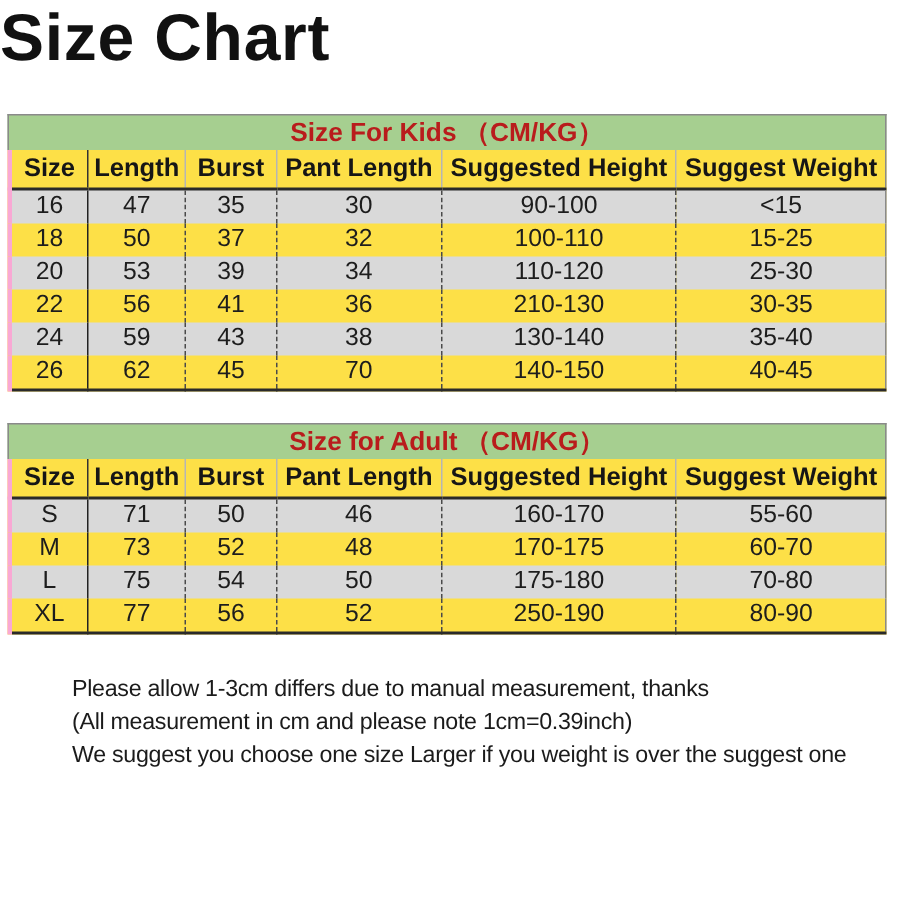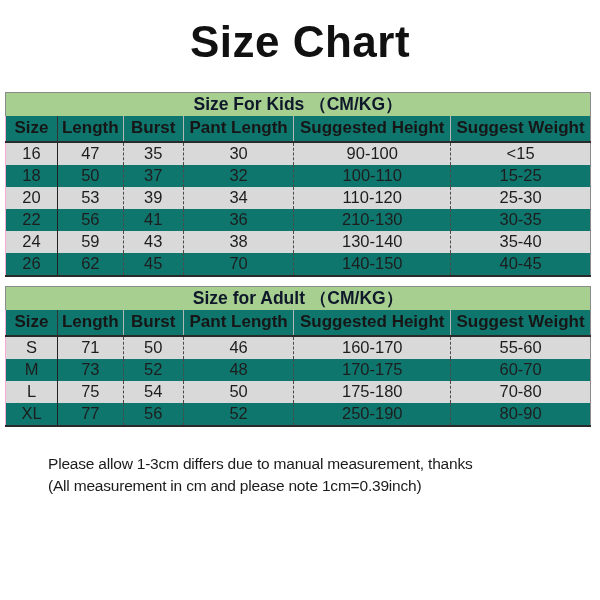--- a/index.html
+++ b/index.html
@@ -6,53 +6,53 @@
   html, body { background: #ffffff; }
   body {
     width: 600px; height: 600px;
     font-family: "Liberation Sans", sans-serif;
     color: #1d1d1d;
     overflow: hidden;
   }
   .sheet { width: 600px; height: 600px; background: #fff; position: relative; }
 
   .page-title {
-    text-align: center;
+    text-align: left;
     font-size: 44px;
     font-weight: 700;
     letter-spacing: 0.5px;
-    padding-top: 16px;
+    padding-top: 0;
     line-height: 52px;
     color: #111;
   }
 
   .tbl-wrap { width: 586px; margin-left: 5px; }
   .tbl-wrap.kids  { margin-top: 24px; }
-  .tbl-wrap.adult { margin-top: 9px; }
+  .tbl-wrap.adult { margin-top: 21px; }
 
   .section-band {
     background: var(--band-green, #a6cf90);
     border: 1px solid #8a8a8a;
     border-bottom: none;
     height: 24px;
     line-height: 23px;
     text-align: center;
     font-size: 17.5px;
     font-weight: 700;
-    color: #0f172a;
+    color: #b91c1c;
   }
 
   table.size-table {
     width: 100%;
     border-collapse: collapse;
     table-layout: fixed;
-    border-left: 1px solid #f9a8d4;
+    border-left: 3px solid #f9a8d4;
     border-right: 1px solid #8a8a8a;
     border-bottom: 2.5px solid #2a2a2a;
-    background: #0f766e;
+    background: #fde047;
     padding-left: 30px;
   }
   .size-table th {
     font-size: 17px;
     font-weight: 700;
     color: #161616;
     padding: 2px 0 3px;
     border-bottom: 2.5px solid #2a2a2a;
     border-right: 1px solid #b5b5b5;
     white-space: nowrap;
@@ -224,15 +224,16 @@
             <td>250-190</td>
             <td>80-90</td>
           </tr>
         </tbody>
     </table>
   </div>
 
   <div class="notes">
     <p>Please allow 1-3cm differs due to manual measurement, thanks</p>
     <p>(All measurement in cm and please note 1cm=0.39inch)</p>
+    <p>We suggest you choose one size Larger if you weight is over the suggest one</p>
   </div>
 
 </div>
 
 </body></html>

